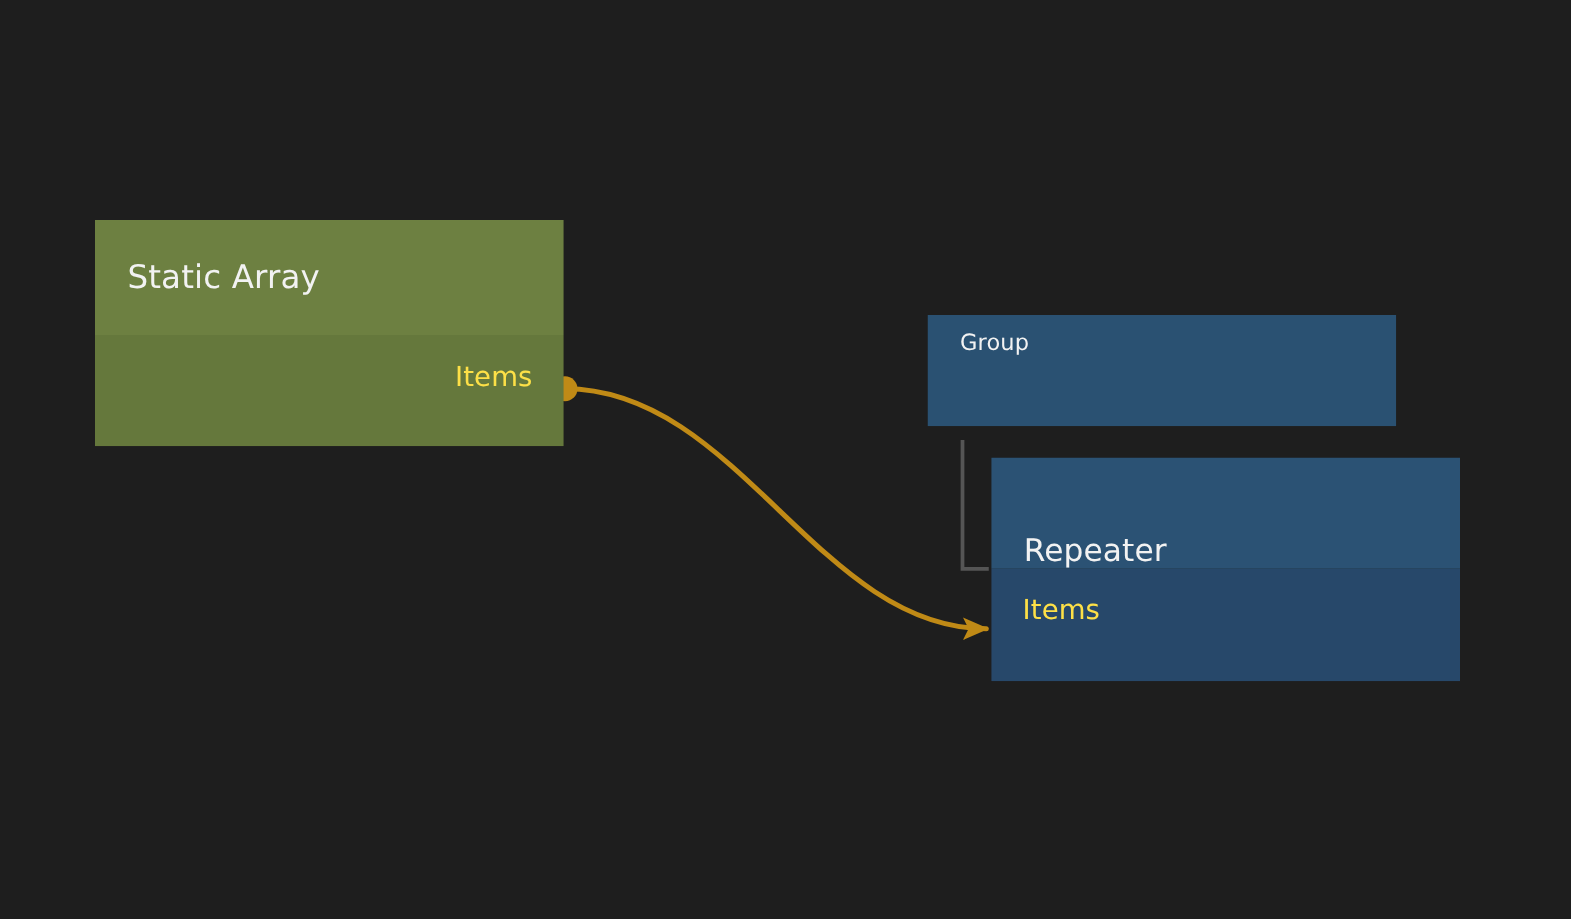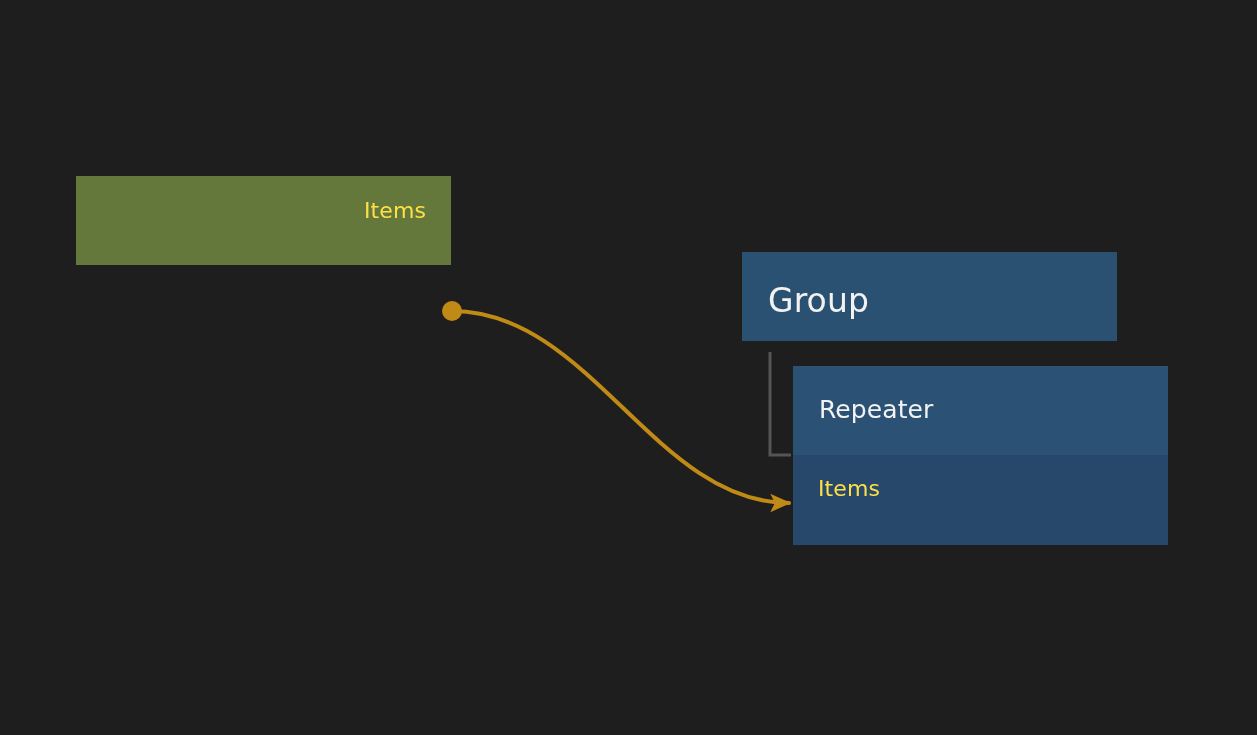--- a/index.html
+++ b/index.html
@@ -100,37 +100,37 @@
   
   #node-group {
     left: 742px;
     top: 252px;
     width: 375px;
     height: 89px;
   }
   #node-group .node-header {
     height: 89px;
     background: #2a5172;
-    font-size: 33px;
+    font-size: 18px;
     align-items: flex-start;
-    padding-top: 29px;
+    padding-top: 12px;
   }
 
   
   #node-repeater {
     left: 793px;
     top: 366px;
     width: 375px;
     height: 179px;
   }
   #node-repeater .node-header {
     height: 89px;
     background: #2b5274;
     font-size: 25px;
-    align-items: flex-start;
+    align-items: flex-end;
     padding-top: 29px;
   }
   #node-repeater .node-body {
     height: 90px;
     background: #27486a;
   }
   #node-repeater .port-row.in {
     font-size: 22px;
     align-items: flex-start;
     padding-top: 21px;
@@ -152,20 +152,23 @@
         <path d="M 0 0.6 L 10 5 L 0 9.4 L 2.2 5 Z" fill="#c08a16"></path>
       </marker>
     </defs>
 
     <path id="edge-items-to-items" d="M 452 311 C 590 311, 655 503, 789 503" fill="none" stroke="#c08a16" stroke-width="4" stroke-linecap="round" marker-end="url(#arrow-right)"></path>
 
     <circle id="edge-source-dot" cx="452" cy="311" r="10" fill="#c08a16"></circle>
   </svg>
 
   <div class="node" id="node-static-array" style="left: 76px; top: 176px; width: 375px; height: 181px;">
+    <div class="node-header" style="background: rgb(109, 128, 65);">
+      <span>Static Array</span>
+    </div>
     <div class="node-body" style="background: rgb(101, 120, 60);">
       <div class="port-row out">
         <span>Items</span>
       </div>
     </div>
   </div>
 
   <div class="node" id="node-group" style="left: 742px; top: 252px; width: 375px; height: 89px;">
     <div class="node-header" style="background: rgb(42, 81, 114);">
       <span>Group</span>

